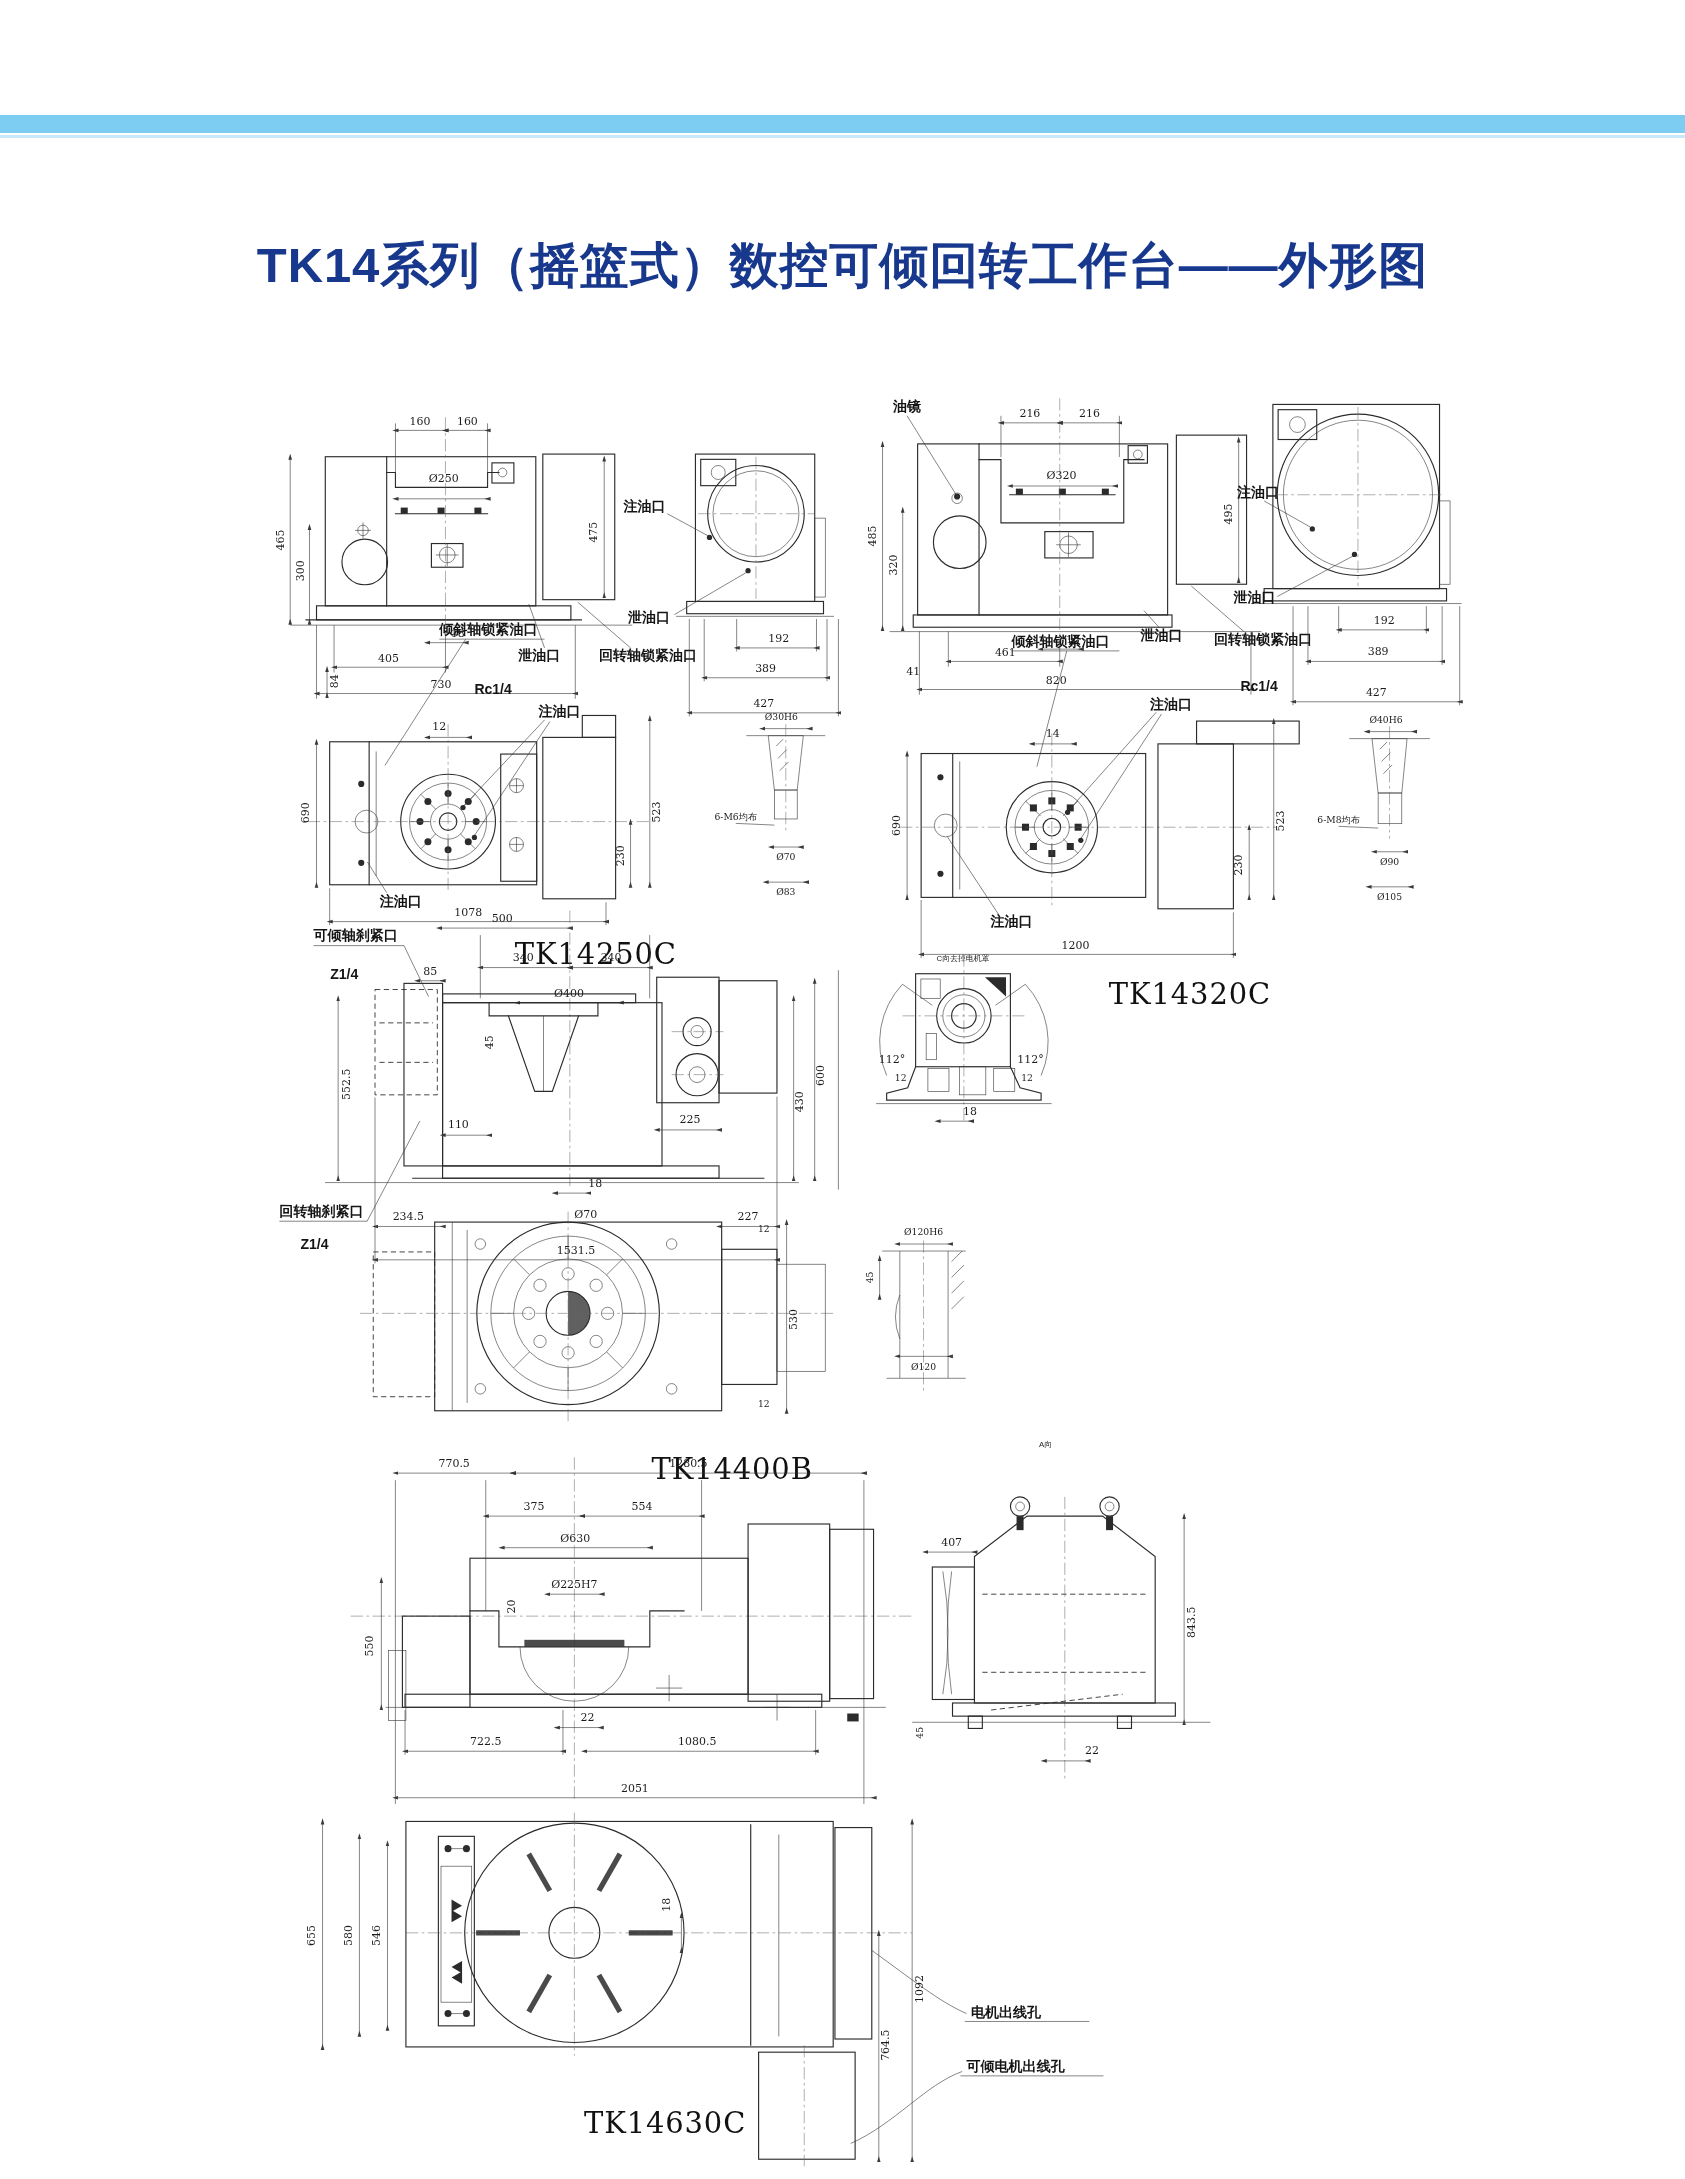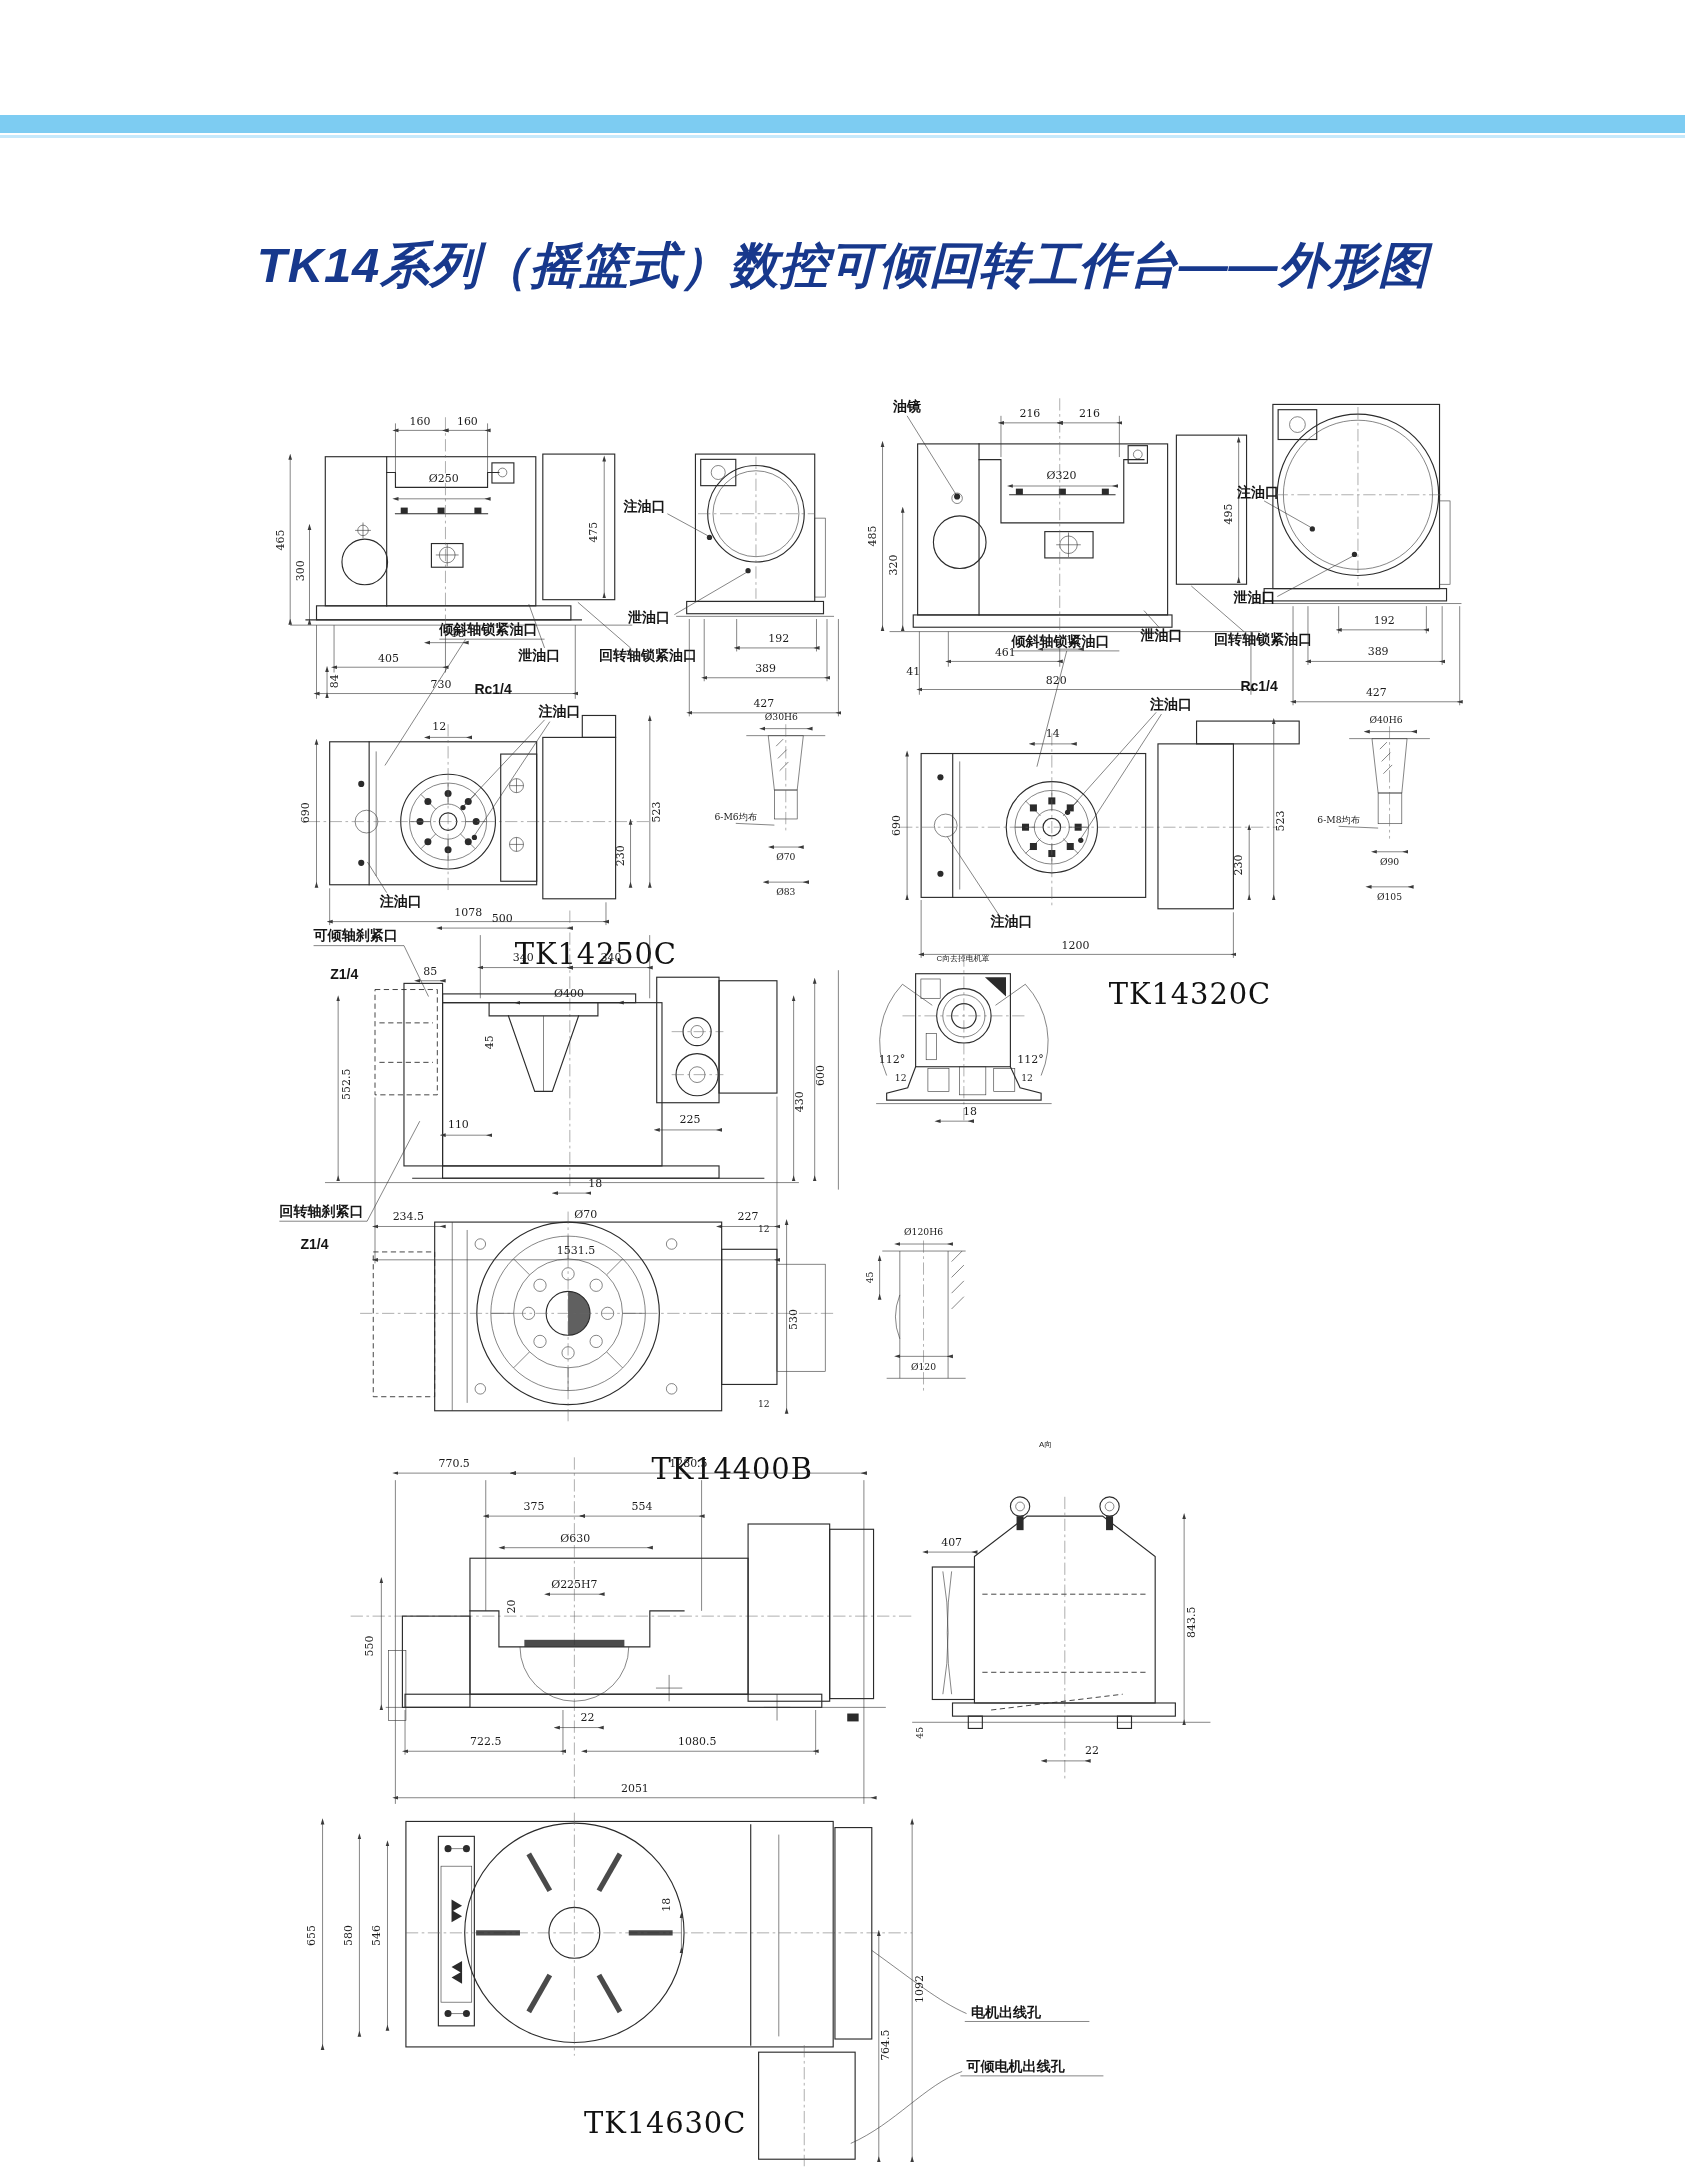--- a/index.html
+++ b/index.html
@@ -32,21 +32,21 @@
   <svg width="0" height="0">
     <defs>
       <marker id="arr" markerWidth="10" markerHeight="8" refX="5" refY="4" orient="auto">
         <path d="M0,4 L10,1 L10,7 z" fill="#3a3a3a"></path>
       </marker>
     </defs>
   </svg>
 
   <div class="accent-bar" style="background: rgb(125, 204, 242);"></div>
   <div class="accent-bar-sub"></div>
-  <h1 class="title" style="color: rgb(23, 56, 140); font-style: italic;">TK14系列（摇篮式）数控可倾回转工作台——外形图</h1>
+  <h1 class="title" style="color: rgb(23, 56, 140);">TK14系列（摇篮式）数控可倾回转工作台——外形图</h1>
 
   <svg style="left:255px;top:369px" width="623" height="614" viewBox="0 0 710 700">
     <g>
 
       <rect class="ln" x="80" y="100" width="240" height="170"></rect>
       <line class="ln" x1="150" y1="100" x2="150" y2="270"></line>
       <circle class="ln" cx="125" cy="220" r="26"></circle>
       <circle class="lt" cx="123" cy="184" r="6"></circle>
       <line class="lt" x1="114" y1="184" x2="132" y2="184"></line>
         <line class="lt" x1="123" y1="175" x2="123" y2="193"></line>

